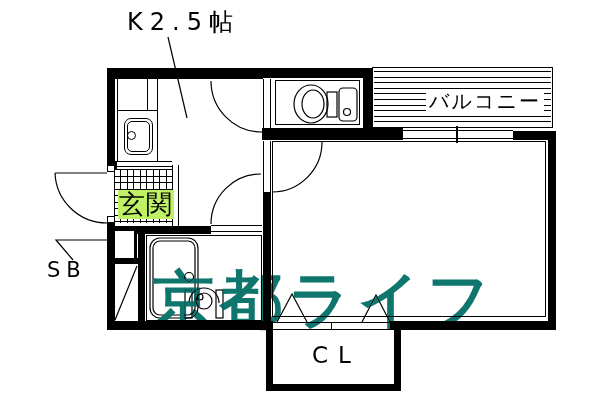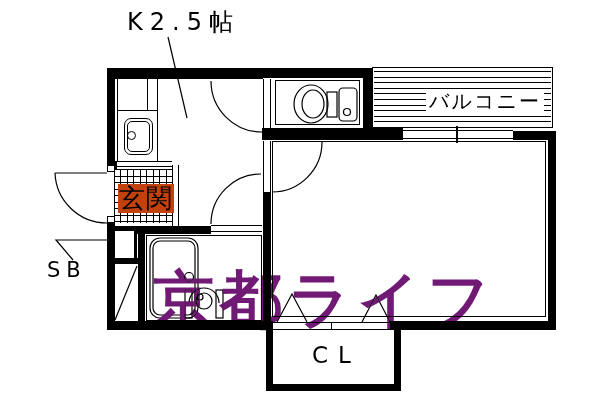--- a/index.html
+++ b/index.html
@@ -115,19 +115,19 @@
         <rect x="185" y="290" width="7" height="28"></rect>
         <rect x="216" y="290" width="7" height="28"></rect>
         <circle cx="204" cy="301" r="8"></circle>
         <circle cx="200" cy="297" r="3"></circle>
       </g>
     </g>
   </svg>
 
   <span class="lbl" style="left:127px;top:9px;font-size:24px;letter-spacing:7px;">K2.5帖</span>
   <span class="lbl" style="left:397px;top:90px;font-size:20px;letter-spacing:2px;background:#fff;padding:0 3px;z-index:21;margin-left:29px;">バルコニー</span>
-  <span class="lbl" style="left:118px;top:184px;font-size:26px;letter-spacing:1px;background:#c2410c;padding:0 1px;">玄関</span>
+  <span class="lbl" style="left:118px;top:190px;font-size:26px;letter-spacing:1px;background:#bef264;padding:0 1px;">玄関</span>
   <span class="lbl" style="left:47px;top:259px;font-size:21px;letter-spacing:6px;">SB</span>
   <span class="lbl" style="left:312px;top:343px;font-size:23px;letter-spacing:10px;">CL</span>
 
-  <div id="watermark" style="left: 152px; top: 258px; font-size: 62px; letter-spacing: 6px; color: #701a75;">京都ライフ</div>
+  <div id="watermark" style="left: 152px; top: 258px; font-size: 62px; letter-spacing: 6px; color: #0f766e;">京都ライフ</div>
 
 </div>
 
 </body></html>

